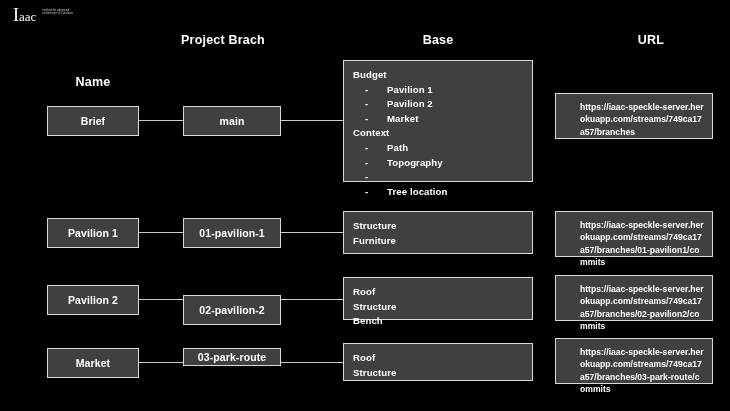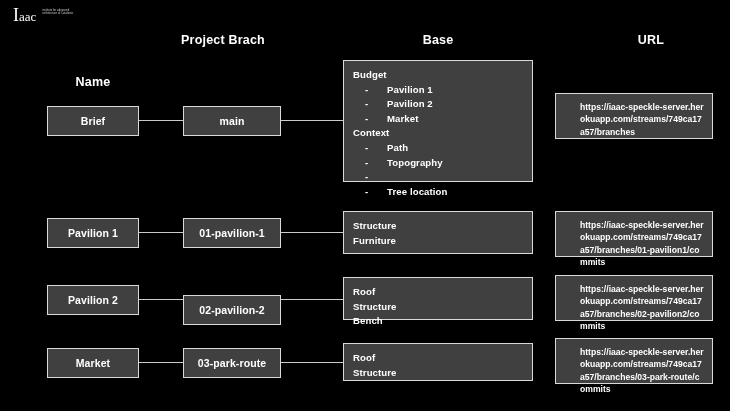--- a/index.html
+++ b/index.html
@@ -181,21 +181,21 @@
 <div class="box box-list" style="left:343px; top:277px; width:190px; height:43px;">
   <div>Roof</div>
   <div>Structure</div>
   <div>Bench</div>
 </div>
 
 <div class="box box-url" style="left:555px; top:275px; width:158px; height:46px;">https://iaac-speckle-server.herokuapp.com/streams/749ca17a57/branches/02-pavilion2/commits</div>
 
 <div class="box box-center" style="left:47px; top:348px; width:92px; height:30px;">Market</div>
 <div class="conn" style="left:139px; top:362px; width:44px;"></div>
-<div class="box box-center" style="left:183px; top:348px; width:98px; height:30px;">03-park-route</div>
+<div class="box box-center" style="left:183px; top:348px; width:98px; height:18px;">03-park-route</div>
 <div class="conn" style="left:281px; top:362px; width:62px;"></div>
 
 <div class="box box-list" style="left:343px; top:343px; width:190px; height:38px;">
   <div>Roof</div>
   <div>Structure</div>
 </div>
 
 <div class="box box-url" style="left:555px; top:338px; width:158px; height:46px;">https://iaac-speckle-server.herokuapp.com/streams/749ca17a57/branches/03-park-route/commits</div>
 
 </body></html>

